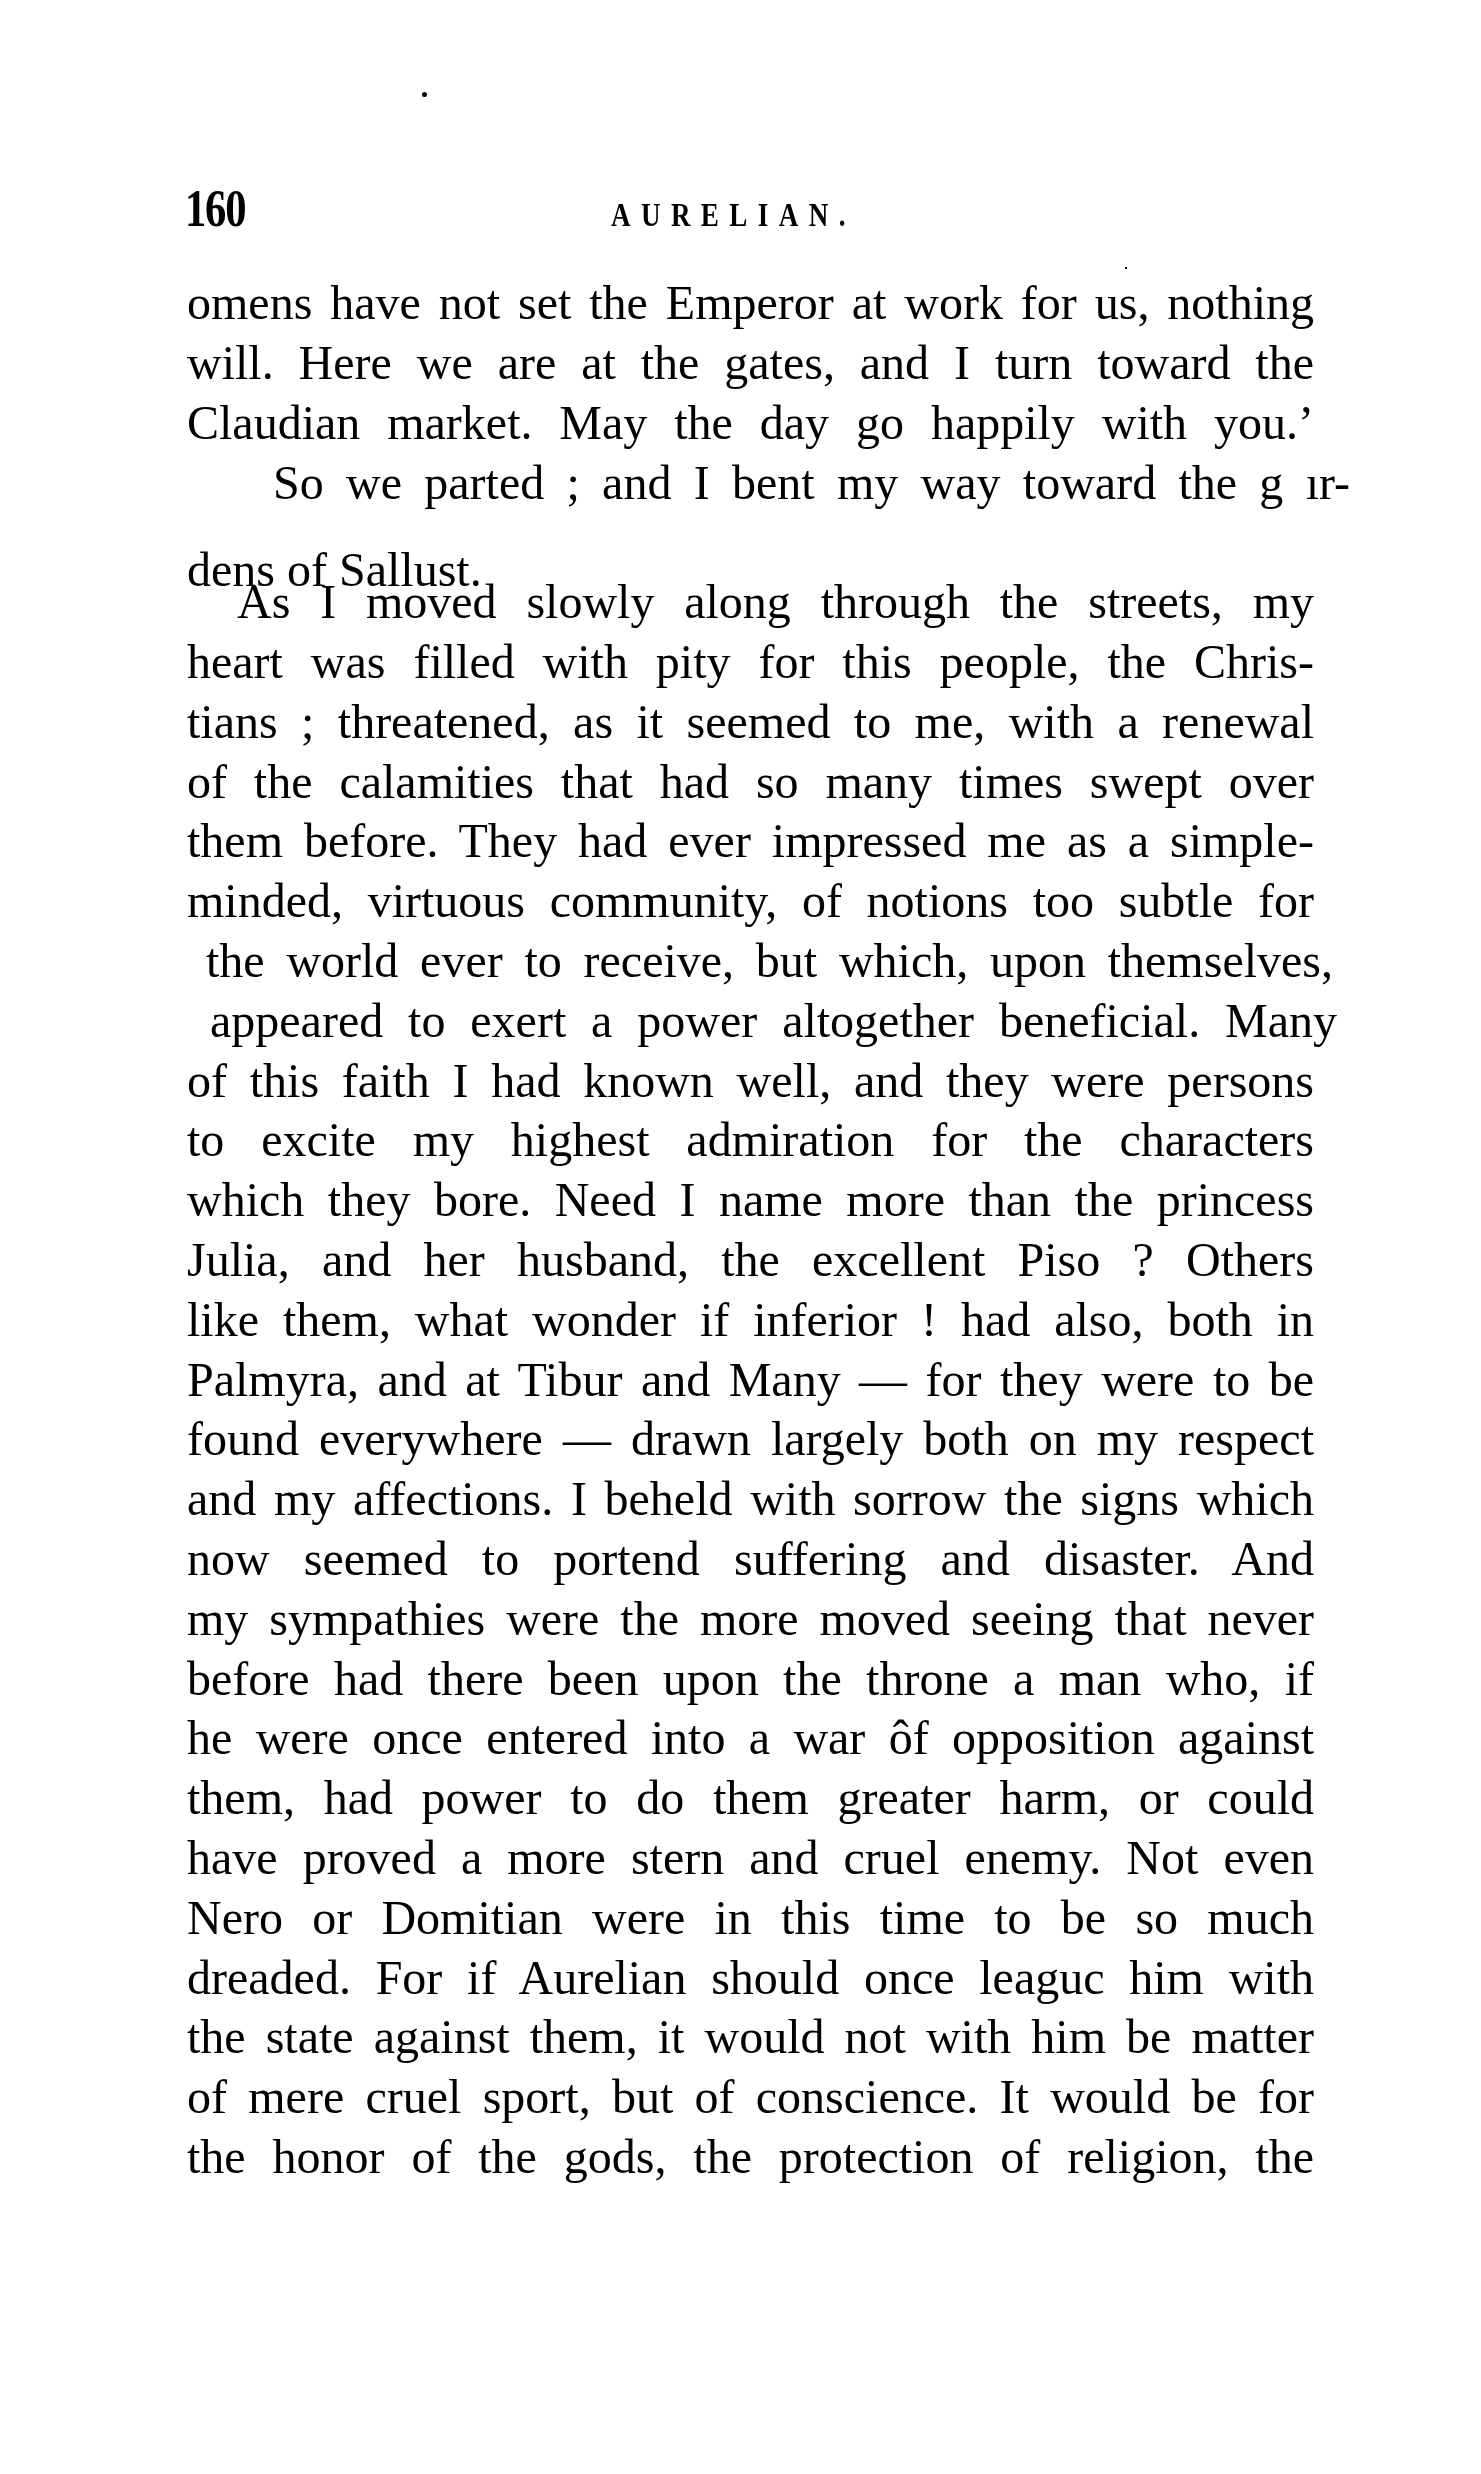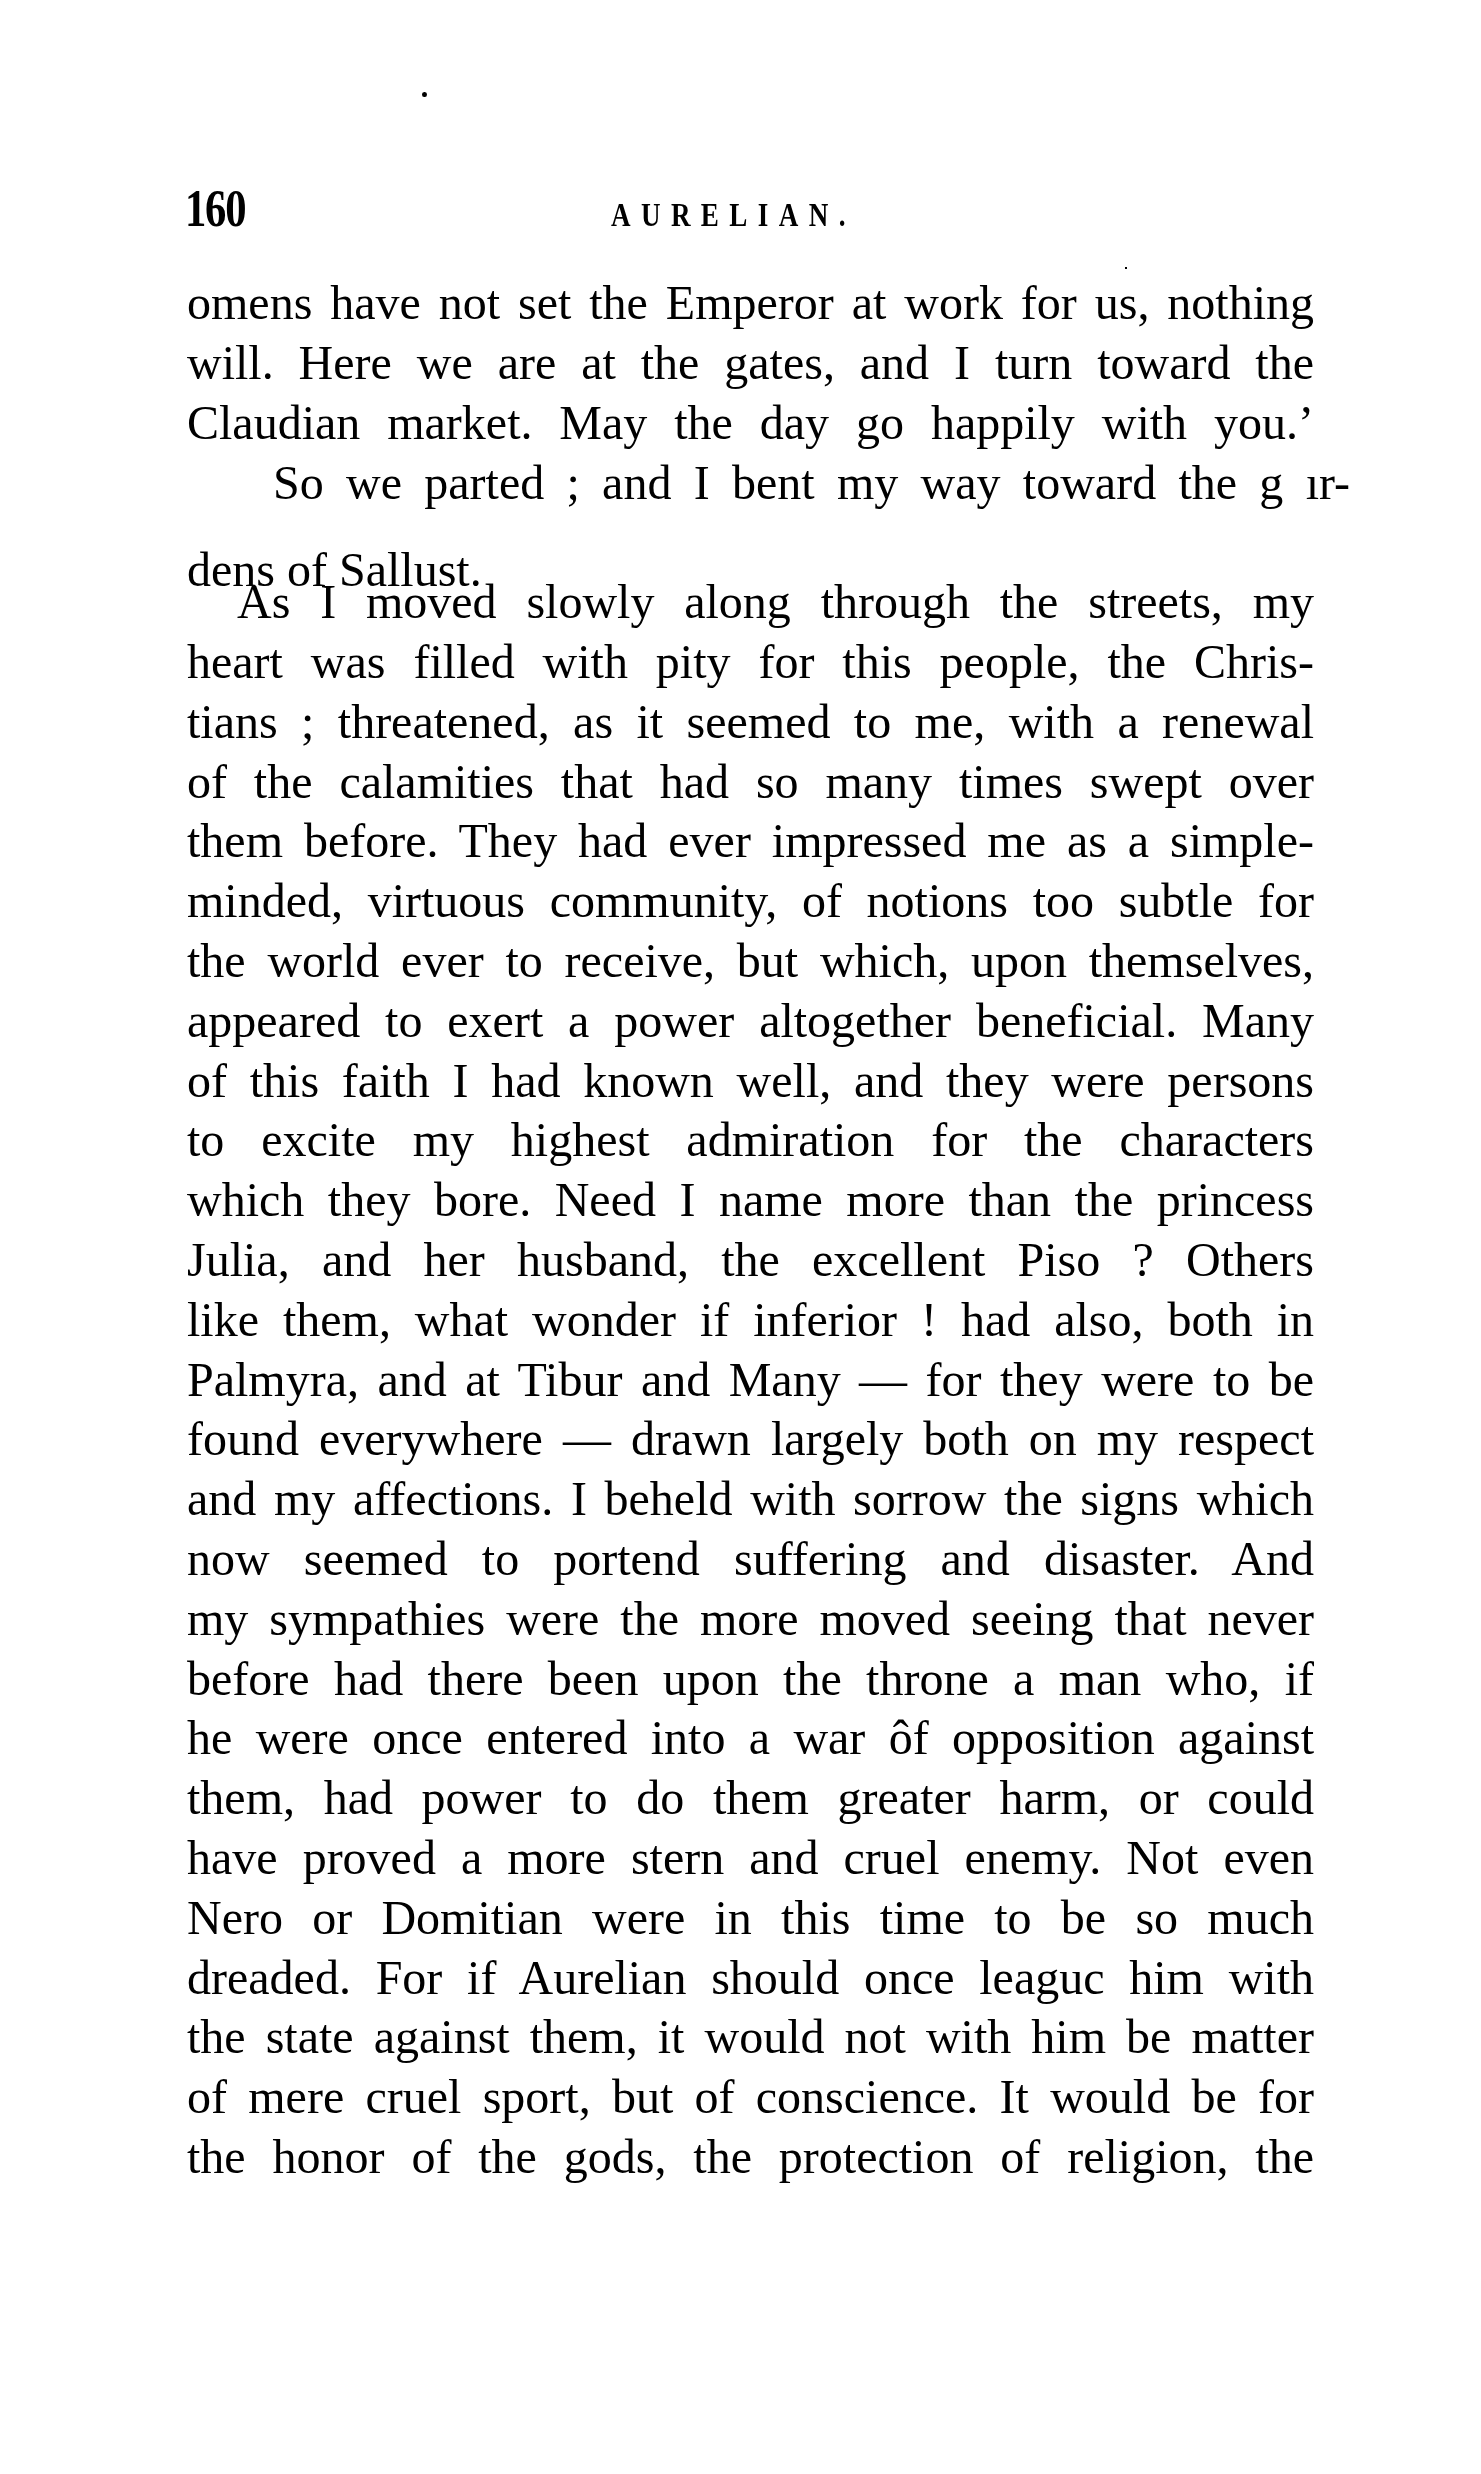--- a/index.html
+++ b/index.html
@@ -115,22 +115,22 @@
       <div class="line" style="top: 333px;"><span class="txt" style="white-space: nowrap;">will.  Here we are at  the gates, and I turn  toward  the</span></div>
       <div class="line" style="top: 393px;"><span class="txt" style="white-space: nowrap;">Claudian market.  May the  day go  happily with you.’</span></div>
       <div class="line indent" style="top: 453px;"><span class="txt" style="white-space: nowrap; margin-left: 36px;">So we parted ;  and I bent my  way  toward the  g ır-</span></div>
       <div class="line last" style="top: 512px;"><span class="txt" style="white-space: nowrap; margin-top: 28px;">dens of Sallust.</span></div>
       <div class="line indent" style="top: 572px;"><span class="txt" style="white-space: nowrap;">As  I  moved  slowly  along  through  the  streets,  my</span></div>
       <div class="line" style="top: 632px;"><span class="txt" style="white-space: nowrap;">heart was filled  with pity  for  this people,  the  Chris-</span></div>
       <div class="line" style="top: 692px;"><span class="txt" style="white-space: nowrap;">tians ;  threatened, as it seemed to me, with  a  renewal</span></div>
       <div class="line" style="top: 752px;"><span class="txt" style="white-space: nowrap;">of  the calamities that  had so  many  times  swept over</span></div>
       <div class="line" style="top: 811px;"><span class="txt" style="white-space: nowrap;">them before.  They had ever impressed me as a simple-</span></div>
       <div class="line" style="top: 871px;"><span class="txt" style="white-space: nowrap;">minded, virtuous community, of  notions  too subtle  for</span></div>
-      <div class="line" style="top: 931px;"><span class="txt" style="white-space: nowrap;">the world ever to receive,  but which, upon  themselves,</span></div>
-      <div class="line" style="top: 991px;"><span class="txt" style="white-space: nowrap;">appeared to exert a power altogether beneficial.  Many</span></div>
+      <div class="line" style="top: 931px;"><span class="txt" style="white-space: nowrap; margin-left: 19px;">the world ever to receive,  but which, upon  themselves,</span></div>
+      <div class="line" style="top: 991px; margin-left: 23px;"><span class="txt" style="white-space: nowrap;">appeared to exert a power altogether beneficial.  Many</span></div>
       <div class="line" style="top: 1051px;"><span class="txt" style="white-space: nowrap;">of this faith I had known well, and  they  were  persons</span></div>
       <div class="line" style="top: 1110px;"><span class="txt" style="white-space: nowrap;">to  excite  my  highest  admiration  for  the  characters</span></div>
       <div class="line" style="top: 1170px;"><span class="txt" style="white-space: nowrap;">which they bore.  Need I name more than the princess</span></div>
       <div class="line" style="top: 1230px;"><span class="txt" style="white-space: nowrap;">Julia, and  her  husband, the  excellent  Piso ?  Others</span></div>
       <div class="line" style="top: 1290px;"><span class="txt" style="white-space: nowrap;">like  them, what  wonder  if  inferior !  had also, both in</span></div>
       <div class="line" style="top: 1350px;"><span class="txt" style="white-space: nowrap;">Palmyra, and at Tibur and Many — for they were to be</span></div>
       <div class="line" style="top: 1409px;"><span class="txt" style="white-space: nowrap;">found everywhere — drawn largely both on my  respect</span></div>
       <div class="line" style="top: 1469px;"><span class="txt" style="white-space: nowrap;">and my affections.  I beheld with sorrow the signs which</span></div>
       <div class="line" style="top: 1529px;"><span class="txt" style="white-space: nowrap;">now seemed to  portend  suffering  and  disaster.  And</span></div>
       <div class="line" style="top: 1589px;"><span class="txt" style="white-space: nowrap;">my sympathies were the more moved seeing that  never</span></div>

